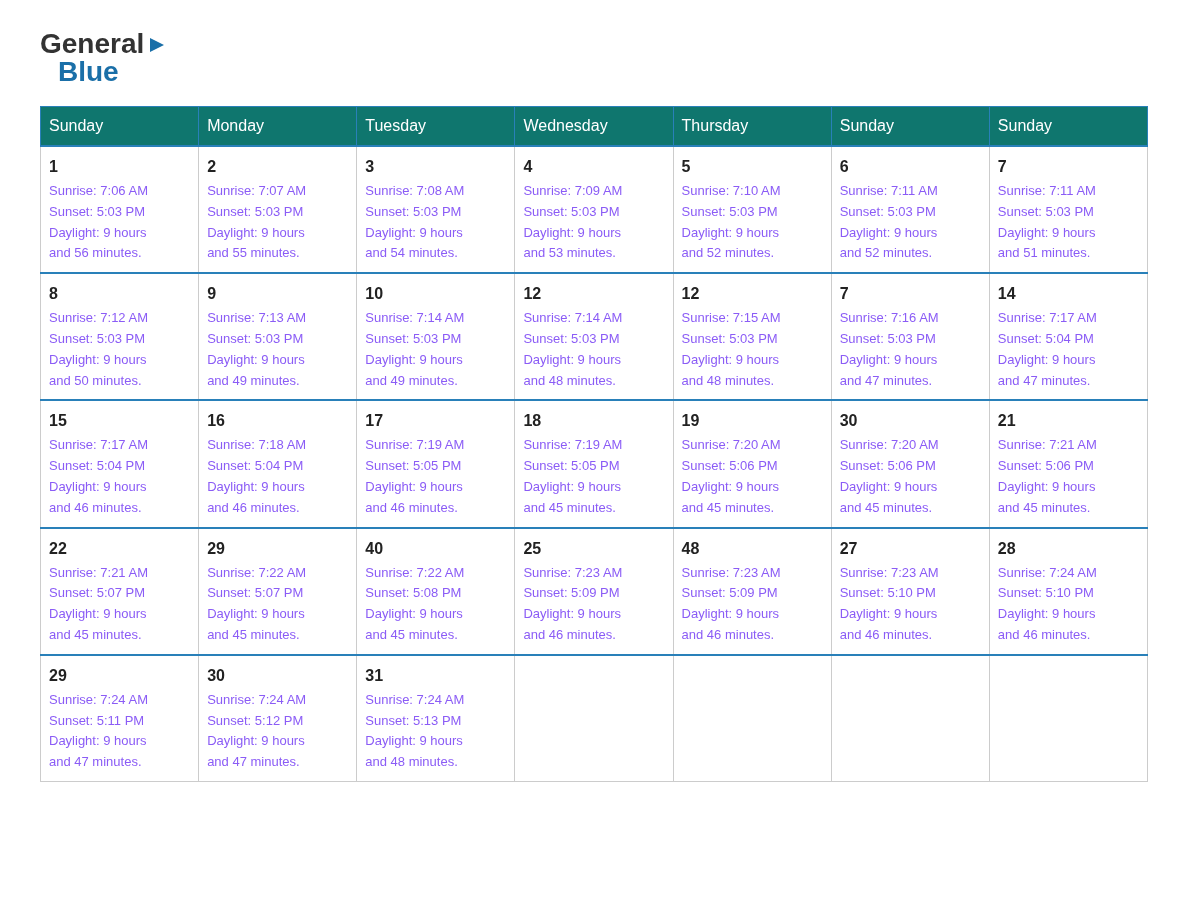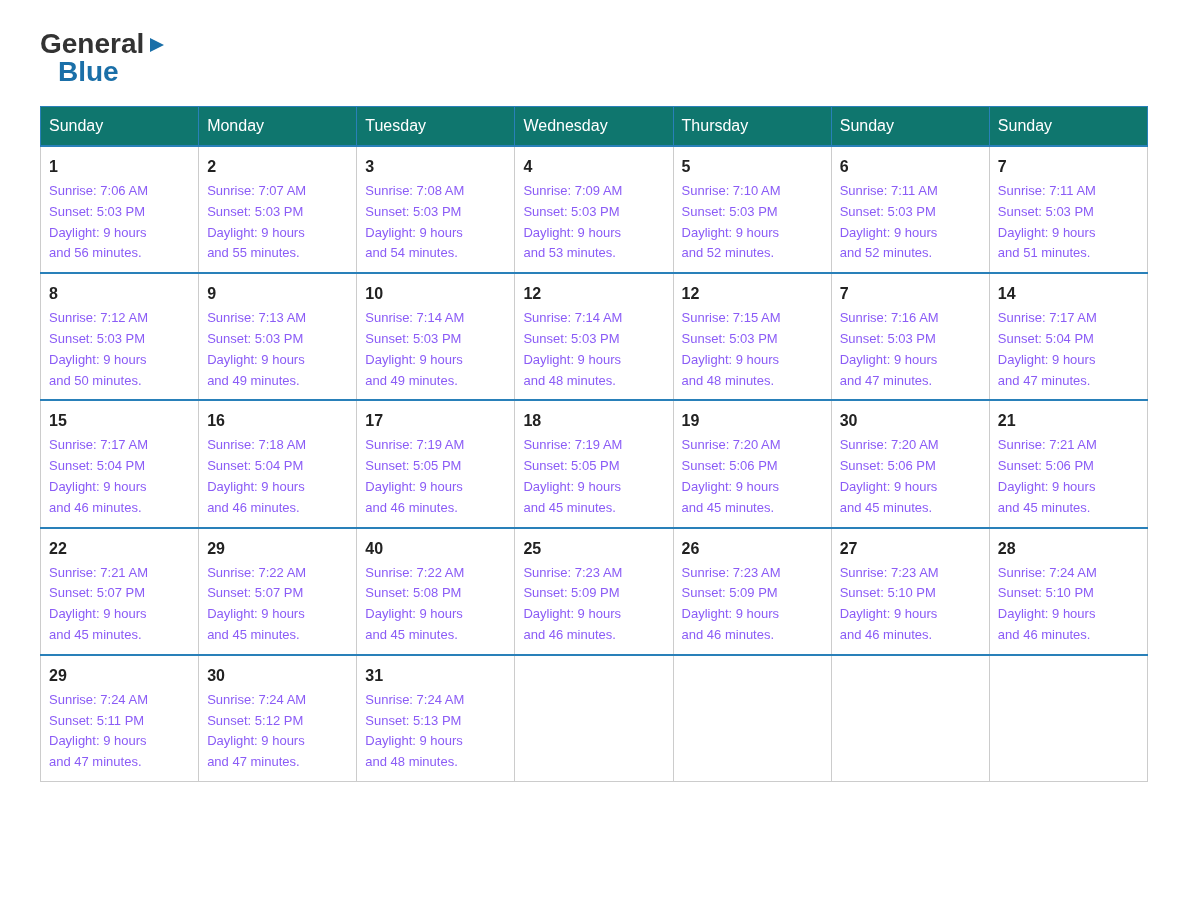--- a/index.html
+++ b/index.html
@@ -144,21 +144,21 @@
         <td><span class="day-num">18</span><span class="day-info">Sunrise: 7:19 AM<br>Sunset: 5:05 PM<br>Daylight: 9 hours<br>and 45 minutes.</span></td>
         <td><span class="day-num">19</span><span class="day-info">Sunrise: 7:20 AM<br>Sunset: 5:06 PM<br>Daylight: 9 hours<br>and 45 minutes.</span></td>
         <td><span class="day-num">30</span><span class="day-info">Sunrise: 7:20 AM<br>Sunset: 5:06 PM<br>Daylight: 9 hours<br>and 45 minutes.</span></td>
         <td><span class="day-num">21</span><span class="day-info">Sunrise: 7:21 AM<br>Sunset: 5:06 PM<br>Daylight: 9 hours<br>and 45 minutes.</span></td>
       </tr>
       <tr>
         <td><span class="day-num">22</span><span class="day-info">Sunrise: 7:21 AM<br>Sunset: 5:07 PM<br>Daylight: 9 hours<br>and 45 minutes.</span></td>
         <td><span class="day-num">29</span><span class="day-info">Sunrise: 7:22 AM<br>Sunset: 5:07 PM<br>Daylight: 9 hours<br>and 45 minutes.</span></td>
         <td><span class="day-num">40</span><span class="day-info">Sunrise: 7:22 AM<br>Sunset: 5:08 PM<br>Daylight: 9 hours<br>and 45 minutes.</span></td>
         <td><span class="day-num">25</span><span class="day-info">Sunrise: 7:23 AM<br>Sunset: 5:09 PM<br>Daylight: 9 hours<br>and 46 minutes.</span></td>
-        <td><span class="day-num">26</span><span class="day-info">Sunrise: 7:23 AM<br>Sunset: 5:09 PM<br>Daylight: 9 hours<br>and 46 minutes.</span></td>
+        <td><span class="day-num">48</span><span class="day-info">Sunrise: 7:23 AM<br>Sunset: 5:09 PM<br>Daylight: 9 hours<br>and 46 minutes.</span></td>
         <td><span class="day-num">27</span><span class="day-info">Sunrise: 7:23 AM<br>Sunset: 5:10 PM<br>Daylight: 9 hours<br>and 46 minutes.</span></td>
         <td><span class="day-num">28</span><span class="day-info">Sunrise: 7:24 AM<br>Sunset: 5:10 PM<br>Daylight: 9 hours<br>and 46 minutes.</span></td>
       </tr>
       <tr>
         <td><span class="day-num">29</span><span class="day-info">Sunrise: 7:24 AM<br>Sunset: 5:11 PM<br>Daylight: 9 hours<br>and 47 minutes.</span></td>
         <td><span class="day-num">30</span><span class="day-info">Sunrise: 7:24 AM<br>Sunset: 5:12 PM<br>Daylight: 9 hours<br>and 47 minutes.</span></td>
         <td><span class="day-num">31</span><span class="day-info">Sunrise: 7:24 AM<br>Sunset: 5:13 PM<br>Daylight: 9 hours<br>and 48 minutes.</span></td>
         <td class="empty-cell"></td>
         <td class="empty-cell"></td>
         <td class="empty-cell"></td>

